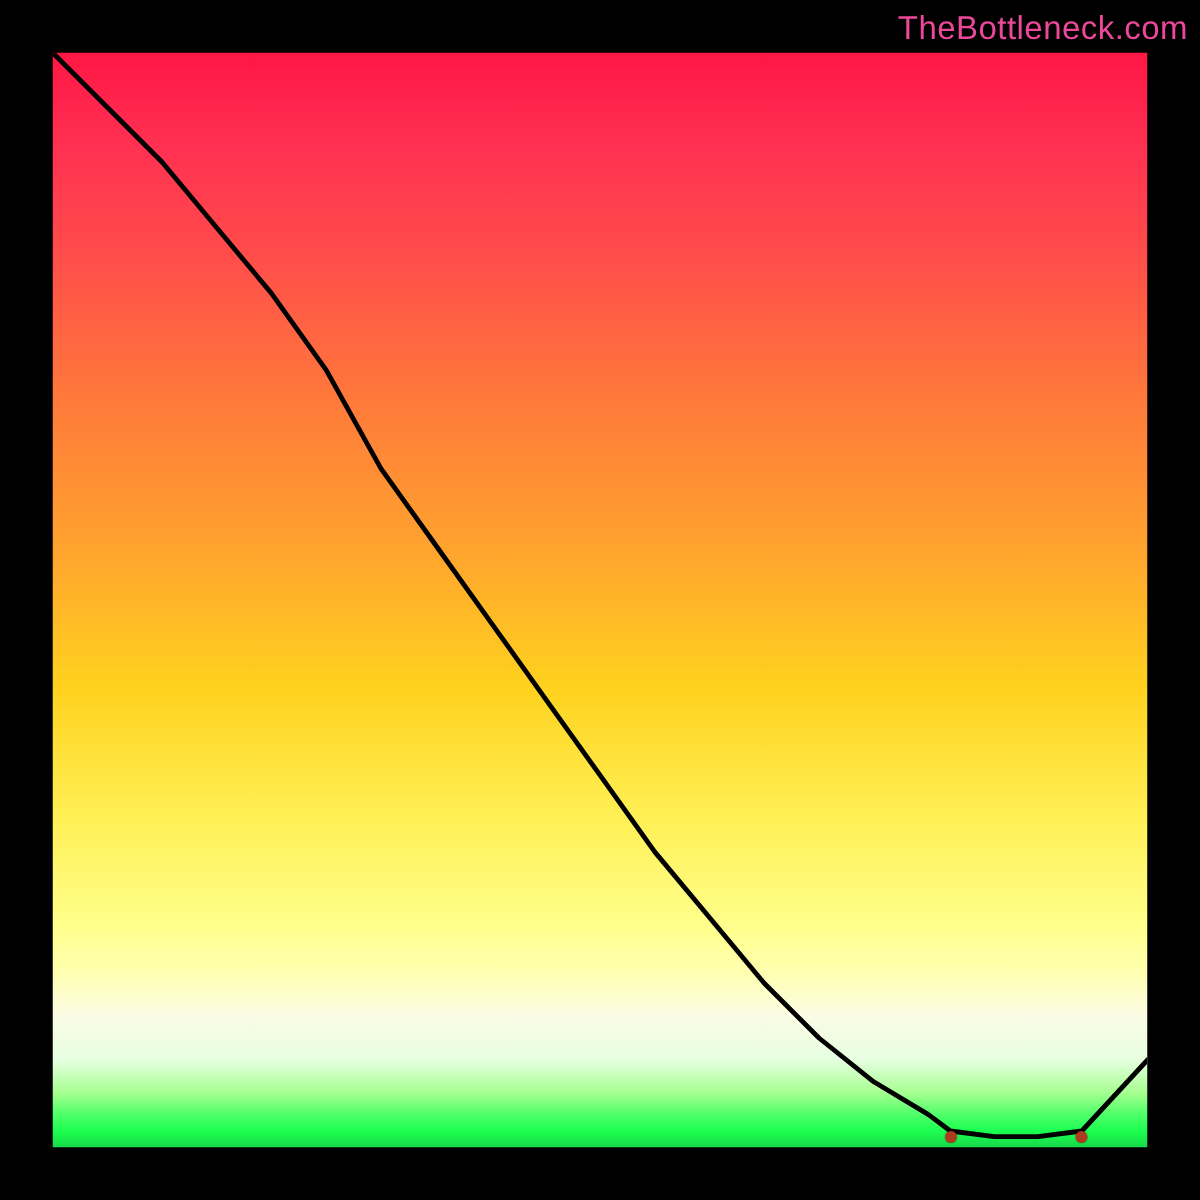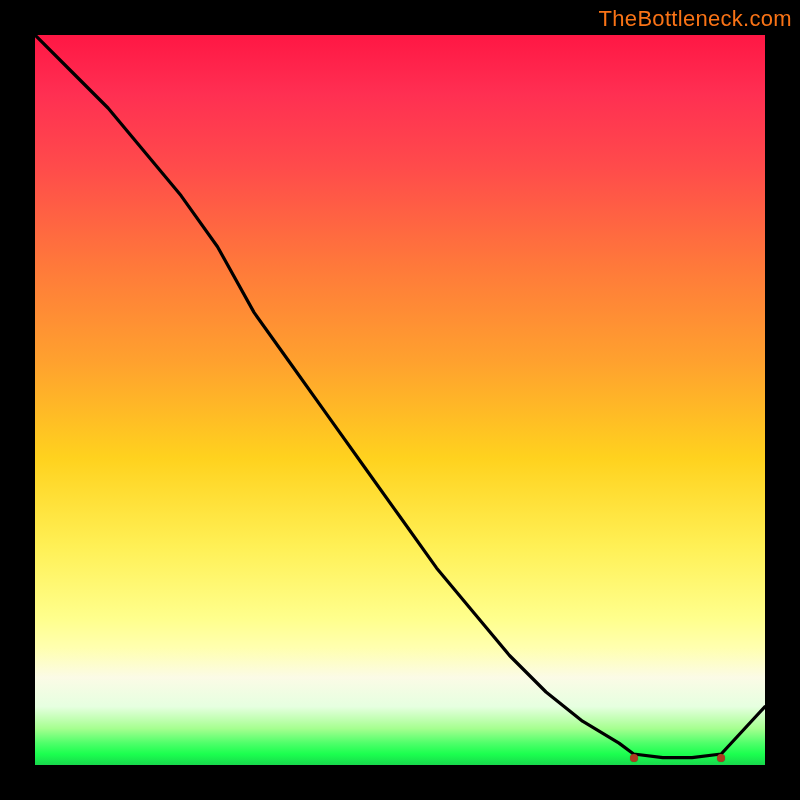--- a/index.html
+++ b/index.html
@@ -13,21 +13,21 @@
   }
   .stage {
     position: relative;
     width: 800px;
     height: 800px;
   }
   .attribution {
     position: absolute;
     top: 6px;
     right: 8px;
-    color: #f97316;
+    color: #ec4899;
     font-size: 22px;
     font-weight: 500;
     letter-spacing: 0.3px;
     user-select: none;
   }
   .plot-frame {
     position: absolute;
     left: 35px;
     top: 35px;
     width: 730px;

